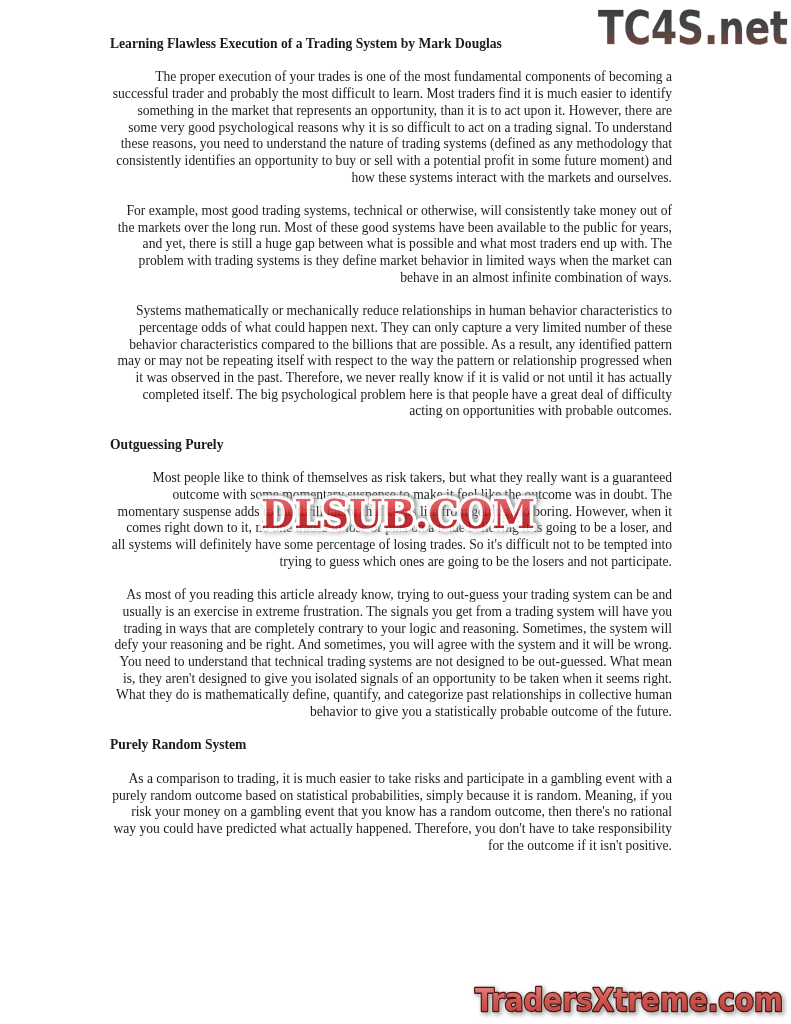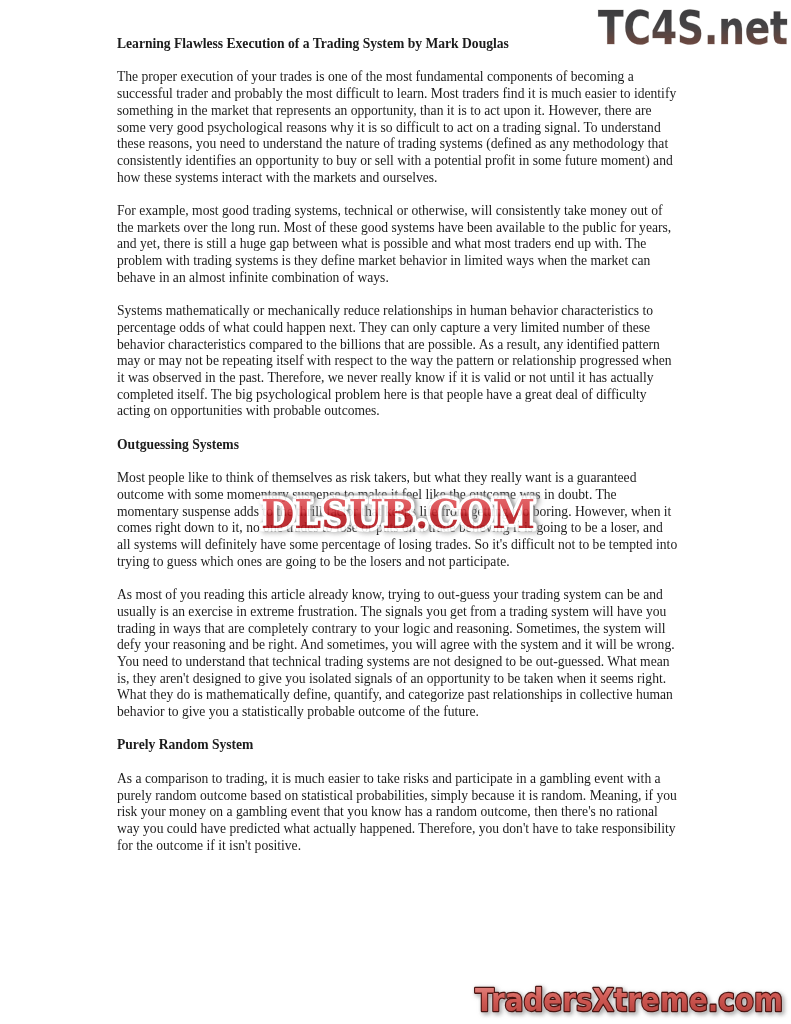--- a/index.html
+++ b/index.html
@@ -9,36 +9,36 @@
     width: 791px;
     height: 1024px;
     margin: 0 auto;
     background: #ffffff;
     overflow: hidden;
     font-family: "Liberation Serif", serif;
   }
   
   .doc {
     position: absolute;
-    left: 117px;
+    left: 110px;
     top: 36px;
     width: 562px;
     color: #1c1c1c;
     font-size: 13.6px;
     line-height: 16.7px;
   }
   .doc h1, .doc h2 {
     font-size: 13.6px;
     line-height: 16.7px;
     font-weight: bold;
     margin: 0 0 16.7px 0;
   }
   .doc p {
     margin: 0 0 16.7px 0;
-    text-align: left;
+    text-align: right;
   }
   
   .wm { position: absolute; pointer-events: none; }
   .wm-tc4s  { left: 594px; top: 2px;   width: 198px; height: 52px; }
   .wm-dlsub { left: 248px; top: 483px; width: 300px; height: 64px; opacity: 0.88;
               filter: drop-shadow(2px -2px 1px rgba(150,150,150,0.75))
                       drop-shadow(2px 2px 2px rgba(160,160,160,0.7)); }
   .wm-tx    { left: 466px; top: 975px; width: 326px; height: 49px;
               filter: drop-shadow(0 0 1px rgba(220,220,220,0.9))
                       drop-shadow(2px 2px 2px rgba(140,140,140,0.8)); }
@@ -62,21 +62,21 @@
 
   <div class="doc">
     <h1>Learning Flawless Execution of a Trading System by Mark Douglas</h1>
 
     <p>The proper execution of your trades is one of the most fundamental components of becoming a successful trader and probably the most difficult to learn. Most traders find it is much easier to identify something in the market that represents an opportunity, than it is to act upon it. However, there are some very good psychological reasons why it is so difficult to act on a trading signal. To understand these reasons, you need to understand the nature of trading systems (defined as any methodology that consistently identifies an opportunity to buy or sell with a potential profit in some future moment) and how these systems interact with the markets and ourselves.</p>
 
     <p>For example, most good trading systems, technical or otherwise, will consistently take money out of the markets over the long run. Most of these good systems have been available to the public for years, and yet, there is still a huge gap between what is possible and what most traders end up with. The problem with trading systems is they define market behavior in limited ways when the market can behave in an almost infinite combination of ways.</p>
 
     <p>Systems mathematically or mechanically reduce relationships in human behavior characteristics to percentage odds of what could happen next. They can only capture a very limited number of these behavior characteristics compared to the billions that are possible. As a result, any identified pattern may or may not be repeating itself with respect to the way the pattern or relationship progressed when it was observed in the past. Therefore, we never really know if it is valid or not until it has actually completed itself. The big psychological problem here is that people have a great deal of difficulty acting on opportunities with probable outcomes.</p>
 
-    <h2>Outguessing Systems</h2>
+    <h2>Outguessing Purely</h2>
 
     <p>Most people like to think of themselves as risk takers, but what they really want is a guaranteed outcome with some momentary suspense to make it feel like the outcome was in doubt. The momentary suspense adds to the thrill factor that keeps life from getting too boring. However, when it comes right down to it, no one trades to lose or puts on a trade believing it is going to be a loser, and all systems will definitely have some percentage of losing trades. So it's difficult not to be tempted into trying to guess which ones are going to be the losers and not participate.</p>
 
     <p>As most of you reading this article already know, trying to out-guess your trading system can be and usually is an exercise in extreme frustration. The signals you get from a trading system will have you trading in ways that are completely contrary to your logic and reasoning. Sometimes, the system will defy your reasoning and be right. And sometimes, you will agree with the system and it will be wrong. You need to understand that technical trading systems are not designed to be out-guessed. What mean is, they aren't designed to give you isolated signals of an opportunity to be taken when it seems right. What they do is mathematically define, quantify, and categorize past relationships in collective human behavior to give you a statistically probable outcome of the future.</p>
 
     <h2>Purely Random System</h2>
 
     <p>As a comparison to trading, it is much easier to take risks and participate in a gambling event with a purely random outcome based on statistical probabilities, simply because it is random. Meaning, if you risk your money on a gambling event that you know has a random outcome, then there's no rational way you could have predicted what actually happened. Therefore, you don't have to take responsibility for the outcome if it isn't positive.</p>
   </div>
 

